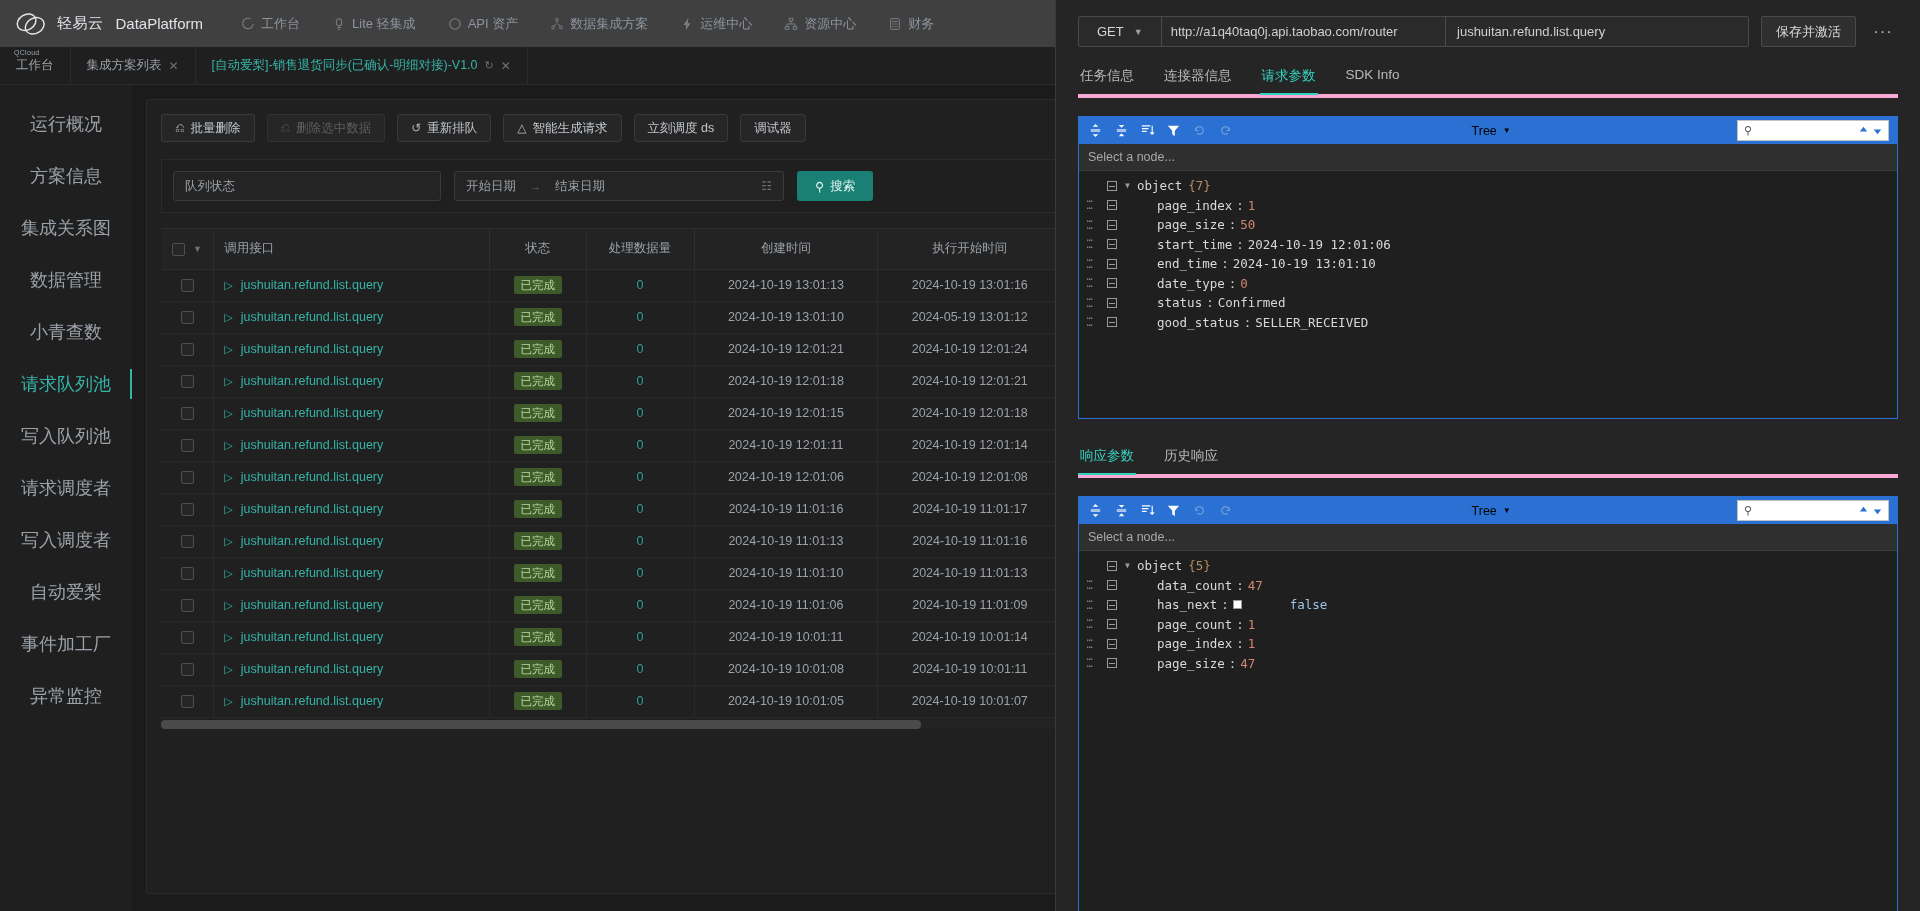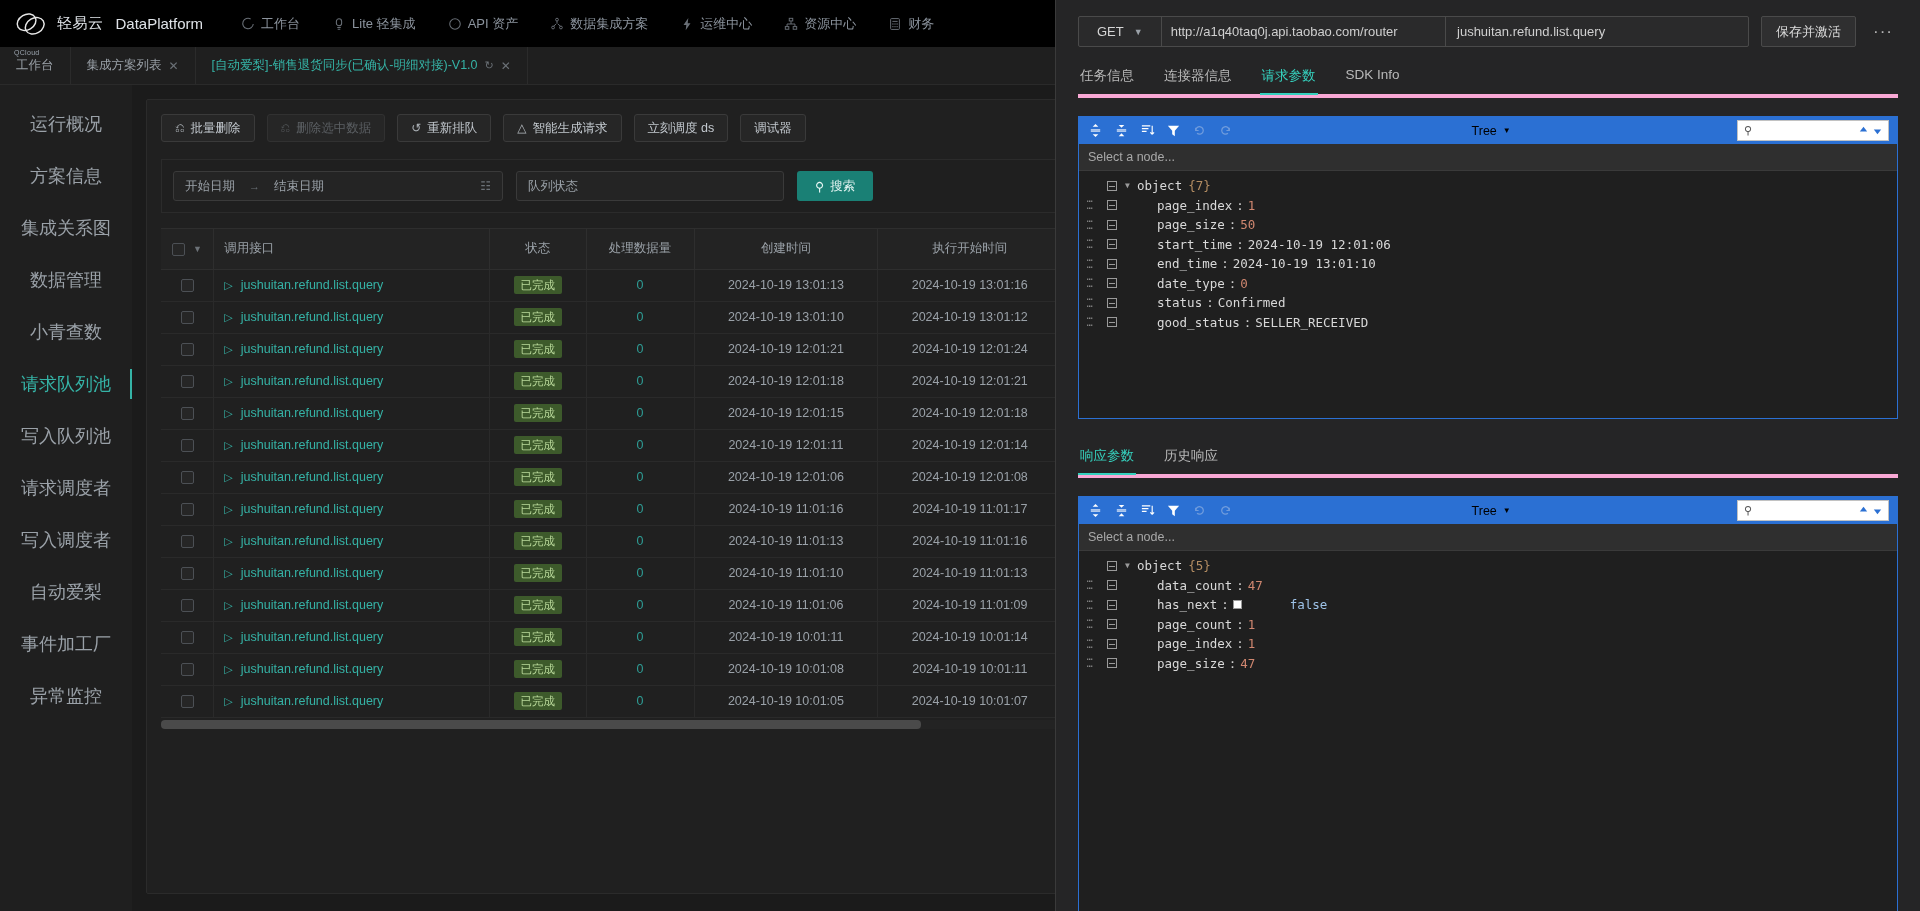--- a/index.html
+++ b/index.html
@@ -15,21 +15,21 @@
   .wm {
     position: absolute; color: rgba(255,255,255,0.045);
     font-size: 17px; transform: rotate(-22deg);
     white-space: nowrap; pointer-events: none; user-select: none;
     font-family: "Liberation Sans", sans-serif;
   }
 
   
   .topnav {
     position: absolute; top: 0; left: 0; width: 1055px; height: 47px;
-    background: #000000; display: flex; align-items: center;
+    background: #404040; display: flex; align-items: center;
     padding-left: 14px; z-index: 5;
   }
   .brand { display: flex; align-items: center; gap: 7px; margin-right: 22px; }
   .logo-svg { width: 36px; height: 30px; }
   .brand-cn { color: #dfe3e8; font-size: 15px; letter-spacing: .5px; position: relative; }
   .brand-qcloud {
     position: absolute; left: 14px; bottom: -9px;
     font-size: 7px; color: #9aa3ad; letter-spacing: .3px;
   }
   .brand-en { color: #dfe3e8; font-size: 15px; margin-left: 5px; }
@@ -479,28 +479,28 @@
           </div>
           <div class="tbtn">
             <span>立刻调度 ds</span>
           </div>
           <div class="tbtn">
             <span>调试器</span>
           </div>
         </div>
 
       <div class="filterbar">
+        <div class="finput status">
+          <span>队列状态</span>
+        </div>
         <div class="finput daterange">
           <span>开始日期</span>
           <span class="dr-sep">→</span>
           <span>结束日期</span>
           <span class="dr-cal">☷</span>
-        </div>
-        <div class="finput status">
-          <span>队列状态</span>
         </div>
         <div class="searchbtn">
           <span>⚲</span>
           <span>搜索</span>
         </div>
       </div>
 
       <div class="tablewrap">
         <table>
           <thead>
@@ -536,21 +536,21 @@
                 <td class="col-chk"><span class="chk"></span></td>
                 <td class="col-api">
                   <span class="api-cell">
                     <span class="play">▷</span>
                     <span class="api-name">jushuitan.refund.list.query</span>
                   </span>
                 </td>
                 <td class="col-st"><span class="badge-done">已完成</span></td>
                 <td class="col-cnt"><span class="cnt">0</span></td>
                 <td class="col-ct">2024-10-19 13:01:10</td>
-                <td class="col-et">2024-10-19 13:01:12</td>
+                <td class="col-et">2024-05-19 13:01:12</td>
                 <td class="col-ft">2024-10-19 13:01:13</td>
               </tr>
               <tr>
                 <td class="col-chk"><span class="chk"></span></td>
                 <td class="col-api">
                   <span class="api-cell">
                     <span class="play">▷</span>
                     <span class="api-name">jushuitan.refund.list.query</span>
                   </span>
                 </td>

